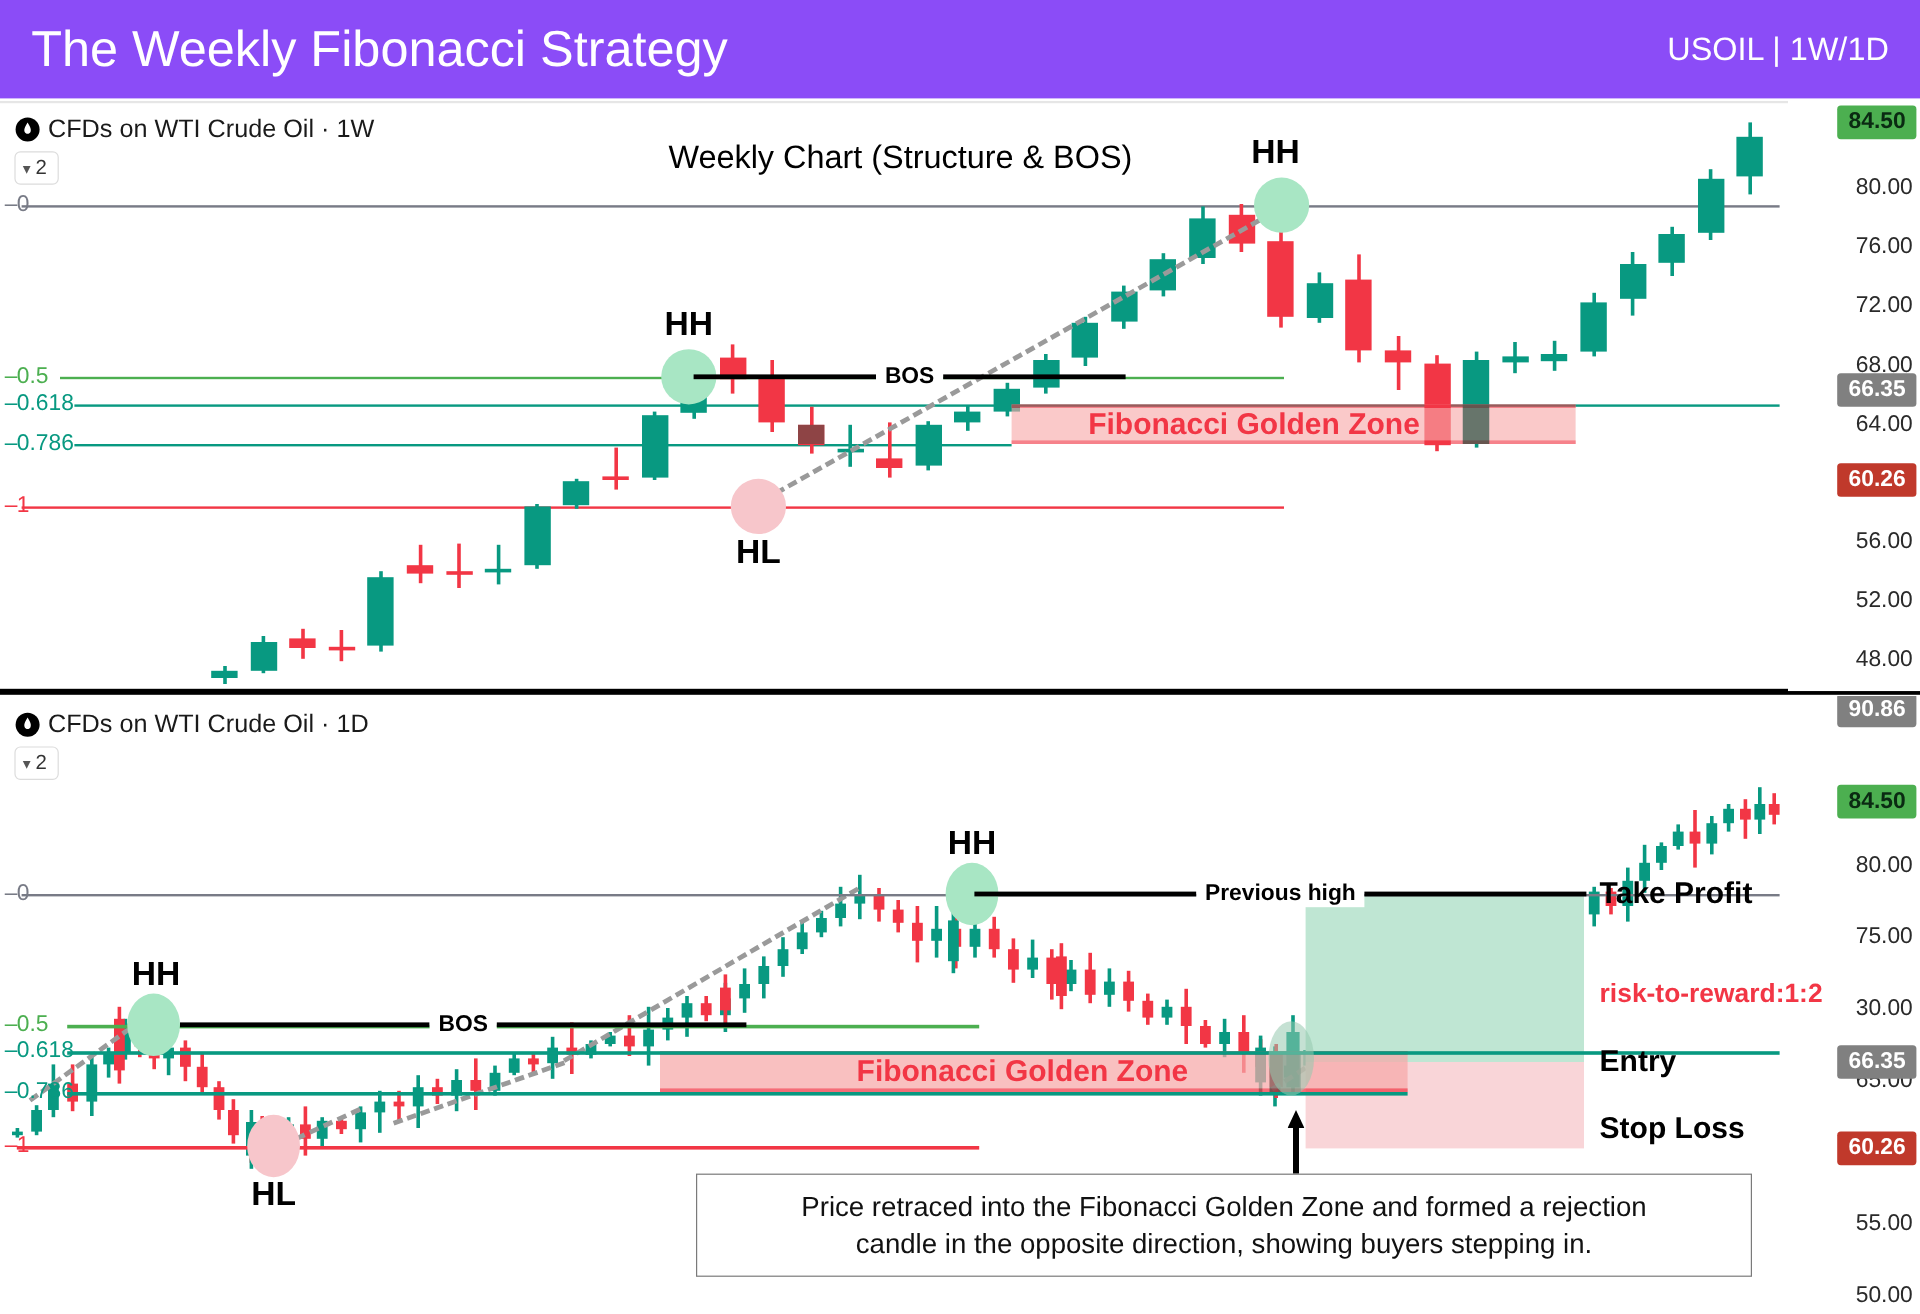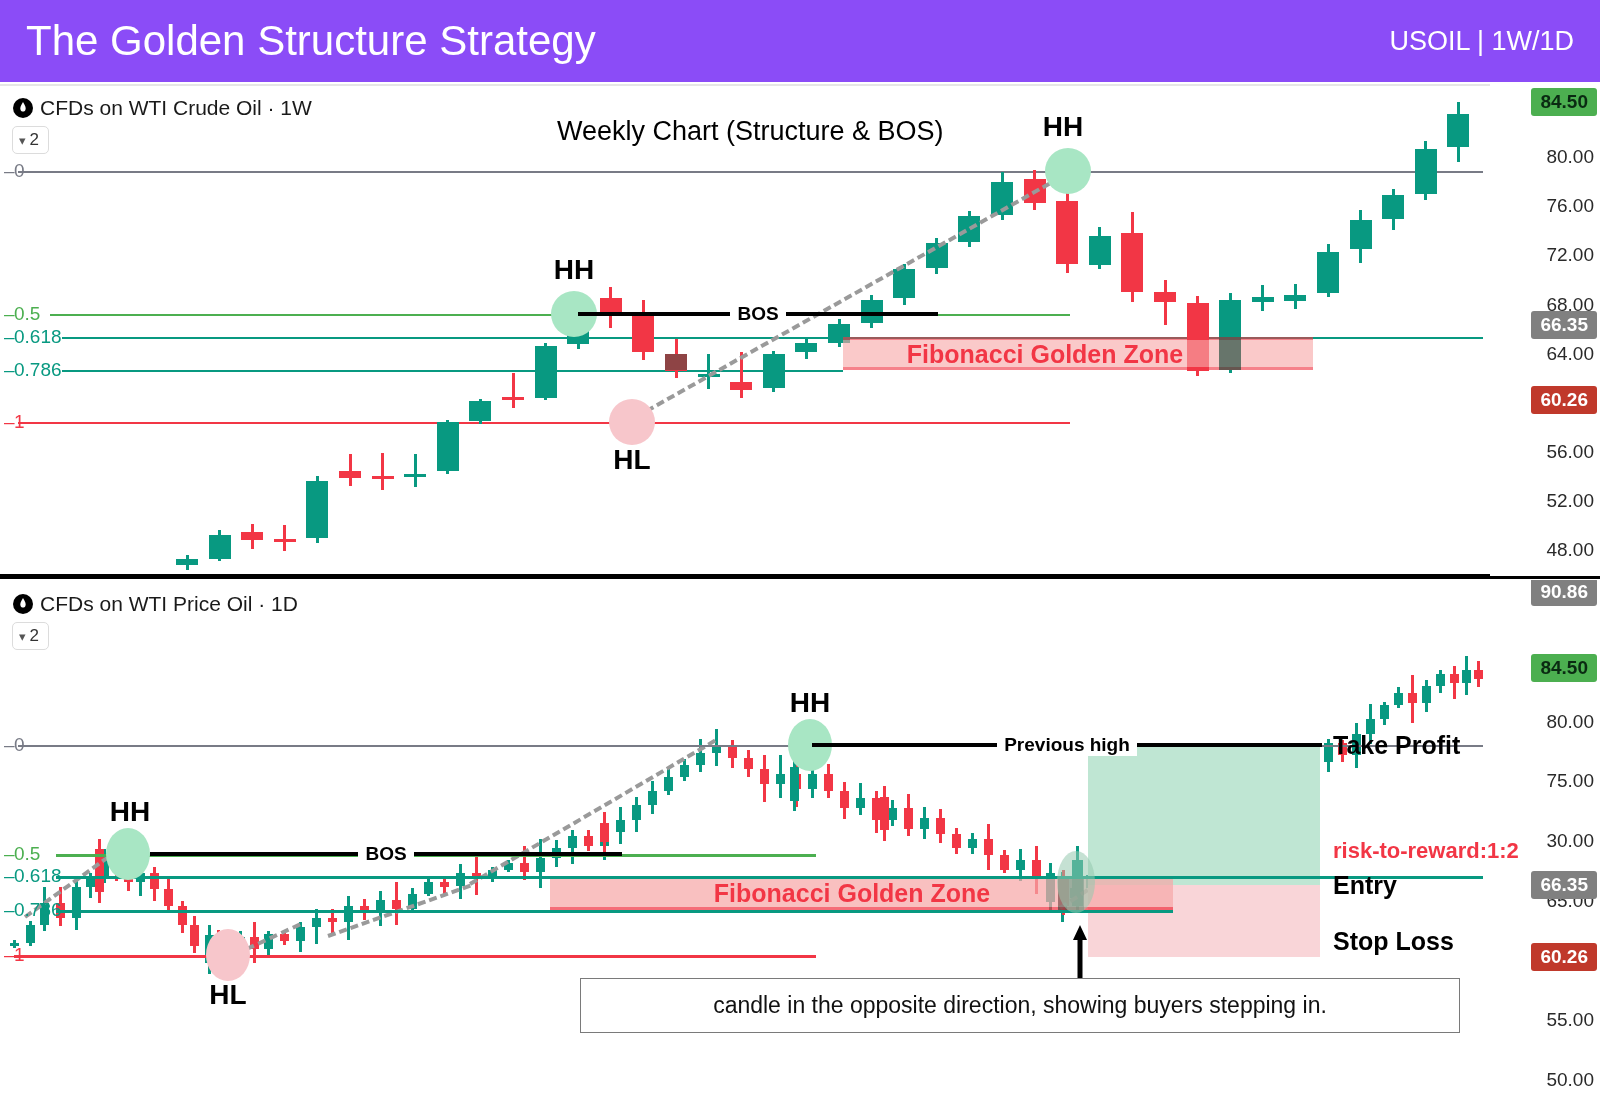--- a/index.html
+++ b/index.html
@@ -135,21 +135,21 @@
 
   
   .cdl { position: absolute; }
   .cdl .wick { position: absolute; width: 3px; left: 50%; margin-left: -1.5px; }
   .cdl .body { position: absolute; left: 0; width: 100%; min-height: 2px; }
 </style>
 </head>
 <body>
 
 <div id="banner">
-  <div id="banner-title">The Golden Structure Strategy</div>
+  <div id="banner-title">The Weekly Fibonacci Strategy</div>
   <div id="banner-symbol">USOIL | 1W/1D</div>
 </div>
 
 <div class="pane" id="pane-weekly">
   <div class="pane-top-edge"></div>
 
   <div class="legend">
     <div class="legend-row">
       <span class="legend-icon">
         <svg width="22" height="22" viewBox="0 0 22 22">
@@ -376,21 +376,21 @@
 <div class="pane" id="pane-daily">
 
   <div class="legend">
     <div class="legend-row">
       <span class="legend-icon">
         <svg width="22" height="22" viewBox="0 0 22 22">
           <circle cx="11" cy="11" r="10" fill="#000"></circle>
           <path d="M11 5 C 8.5 9, 7.8 11, 8.6 13 C 9.4 15, 12.6 15, 13.4 13 C 14.2 11, 13.5 9, 11 5 Z" fill="#fff"></path>
         </svg>
       </span>
-      <span class="legend-text">CFDs on WTI Price Oil · 1D</span>
+      <span class="legend-text">CFDs on WTI Crude Oil · 1D</span>
     </div>
     <div class="legend-btn">
       <span class="chev">▾</span>
       <span>2</span>
     </div>
   </div>
 
 
   <div class="plot" id="plot-daily">
       <div class="fib-line" style="left:18px; top:164.99265785609398px; width:1465px; border-top-width:2px; border-top-color:#787b86; z-index:12;"></div>
@@ -874,26 +874,27 @@
       <div class="axis-tick" style="top:261.1355849241312px;">30.00</div>
       <div class="axis-tick" style="top:320.8516886930984px;">65.00</div>
       <div class="axis-tick" style="top:440.2838962310328px;">55.00</div>
       <div class="axis-tick" style="top:500px;">50.00</div>
       <div class="axis-badge" style="top:12px; background:#808080; color:#ffffff; z-index:10;">90.86</div>
       <div class="axis-badge" style="top:87.95888399412628px; background:#4caf50; color:#0a2a12; z-index:11;">84.50</div>
       <div class="axis-badge" style="top:304.72834067547734px; background:#808080; color:#ffffff; z-index:12;">66.35</div>
       <div class="axis-badge" style="top:377.46255506607935px; background:#c0392b; color:#ffffff; z-index:13;">60.26</div>
     </div>
 <div class="trade-label " style="left:1333px; top:164.99265785609398px;">Take Profit</div>
-    <div class="trade-label rr" style="left:1333px; top:271px;text-align:right;">risk-to-reward:1:2</div>
+    <div class="trade-label rr" style="left:1333px; top:248px;text-align:right;">risk-to-reward:1:2</div>
     <div class="trade-label " style="left:1333px; top:304.72834067547734px;">Entry</div>
     <div class="trade-label " style="left:1333px; top:361.45863925599605px;">Stop Loss</div>
   </div>
 
 <div id="callout-arrow" style="left:1073px; top:925px; width:14px; height:62px;">
   <svg width="14" height="62" viewBox="0 0 14 62">
     <line x1="7" y1="62" x2="7" y2="12" stroke="#000" stroke-width="5"></line>
     <polygon points="7,0 0,15 14,15" fill="#000"></polygon>
   </svg>
 </div>
 <div id="callout" style="left:580px; top:978px; width:880px;">
+  <div class="line">Price retraced into the Fibonacci Golden Zone and formed a rejection</div>
   <div class="line">candle in the opposite direction, showing buyers stepping in.</div>
 </div>
 
 </body></html>

